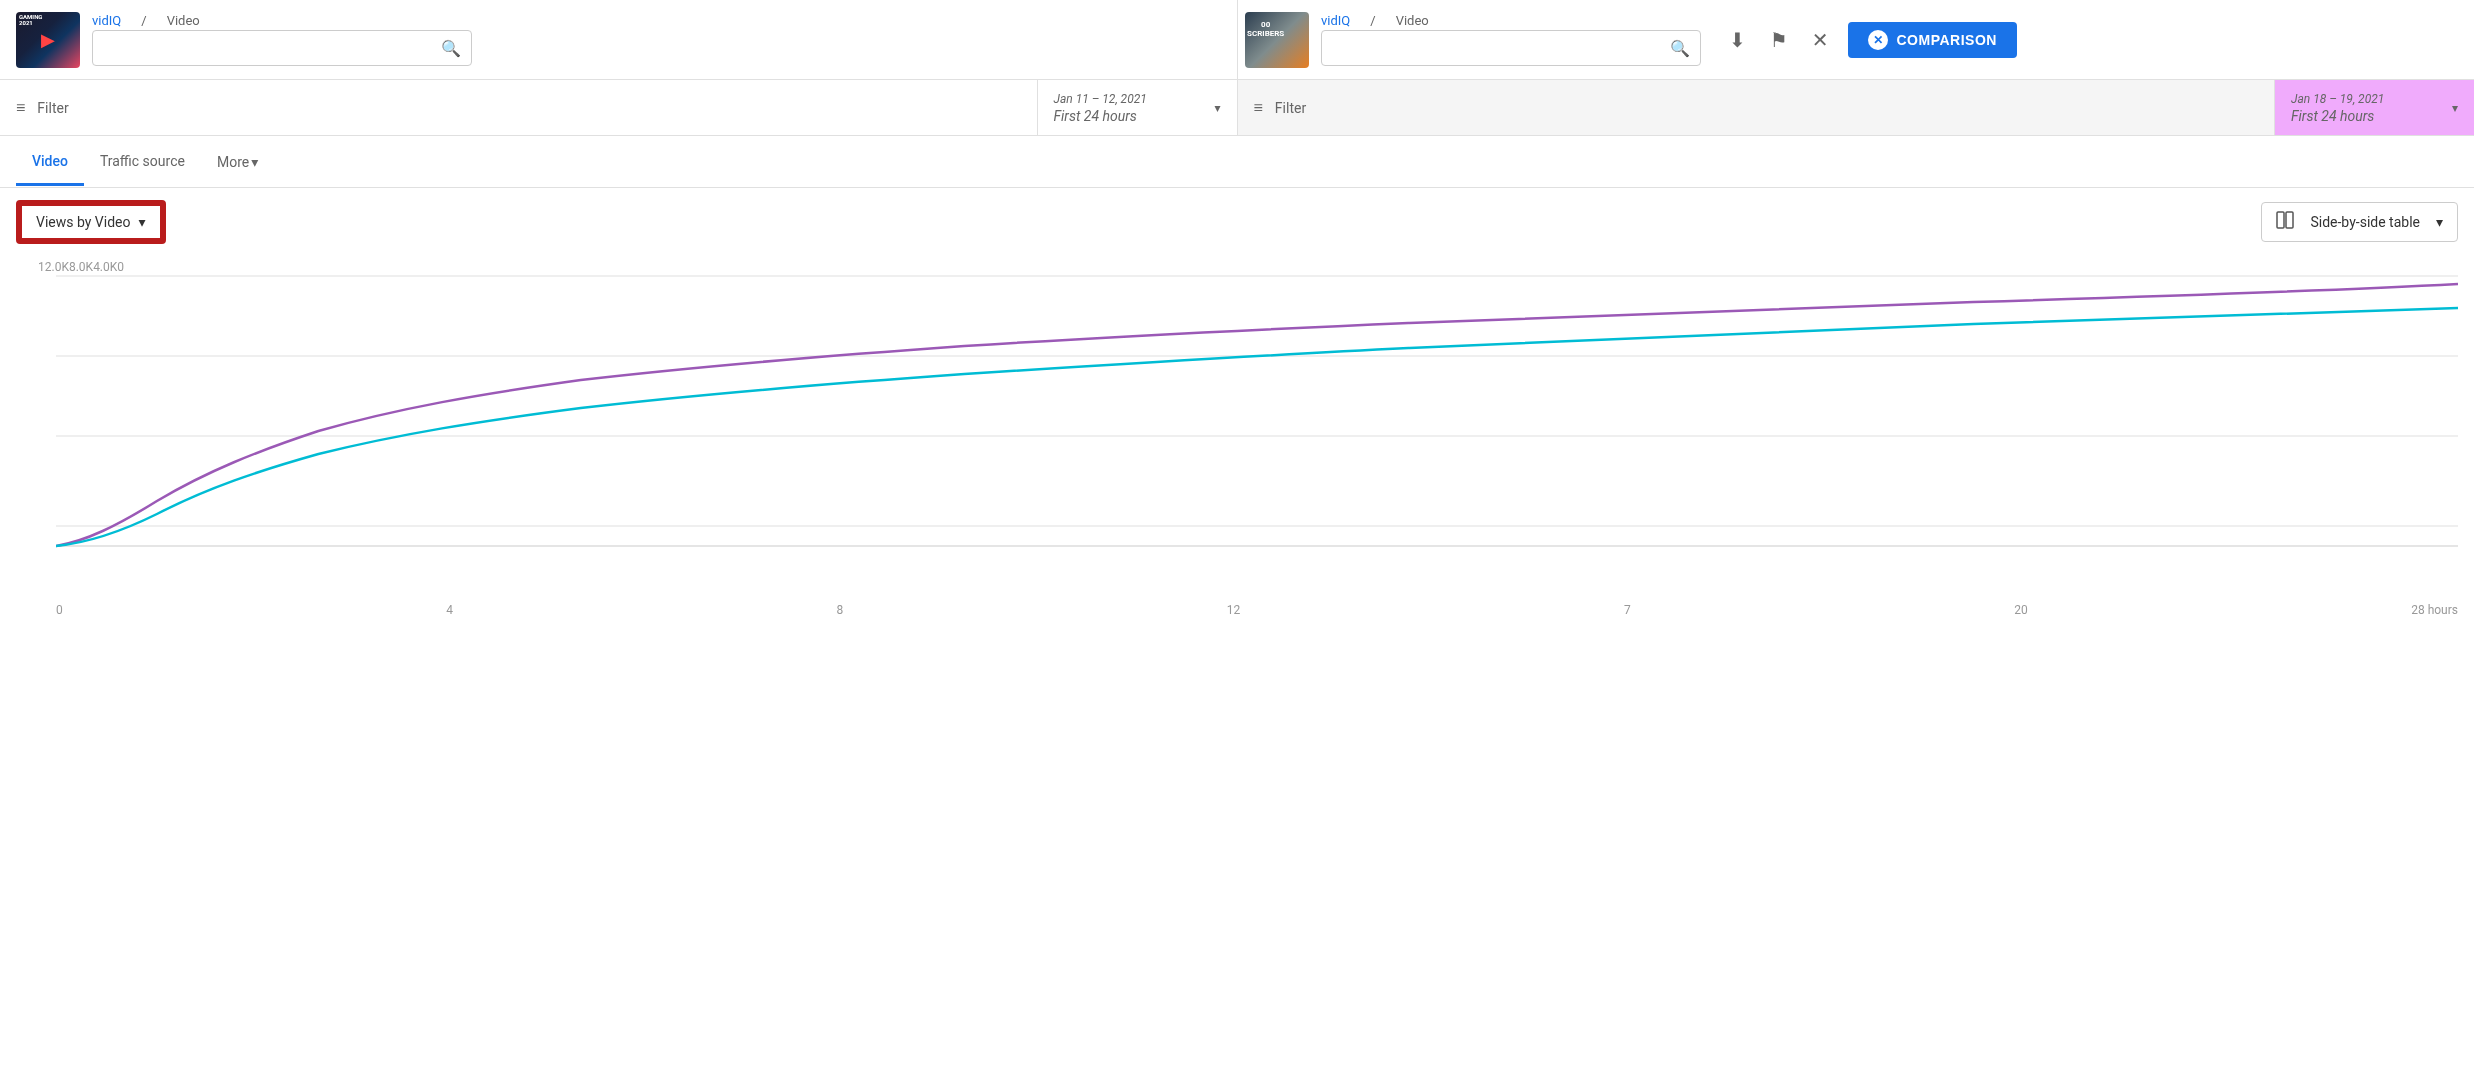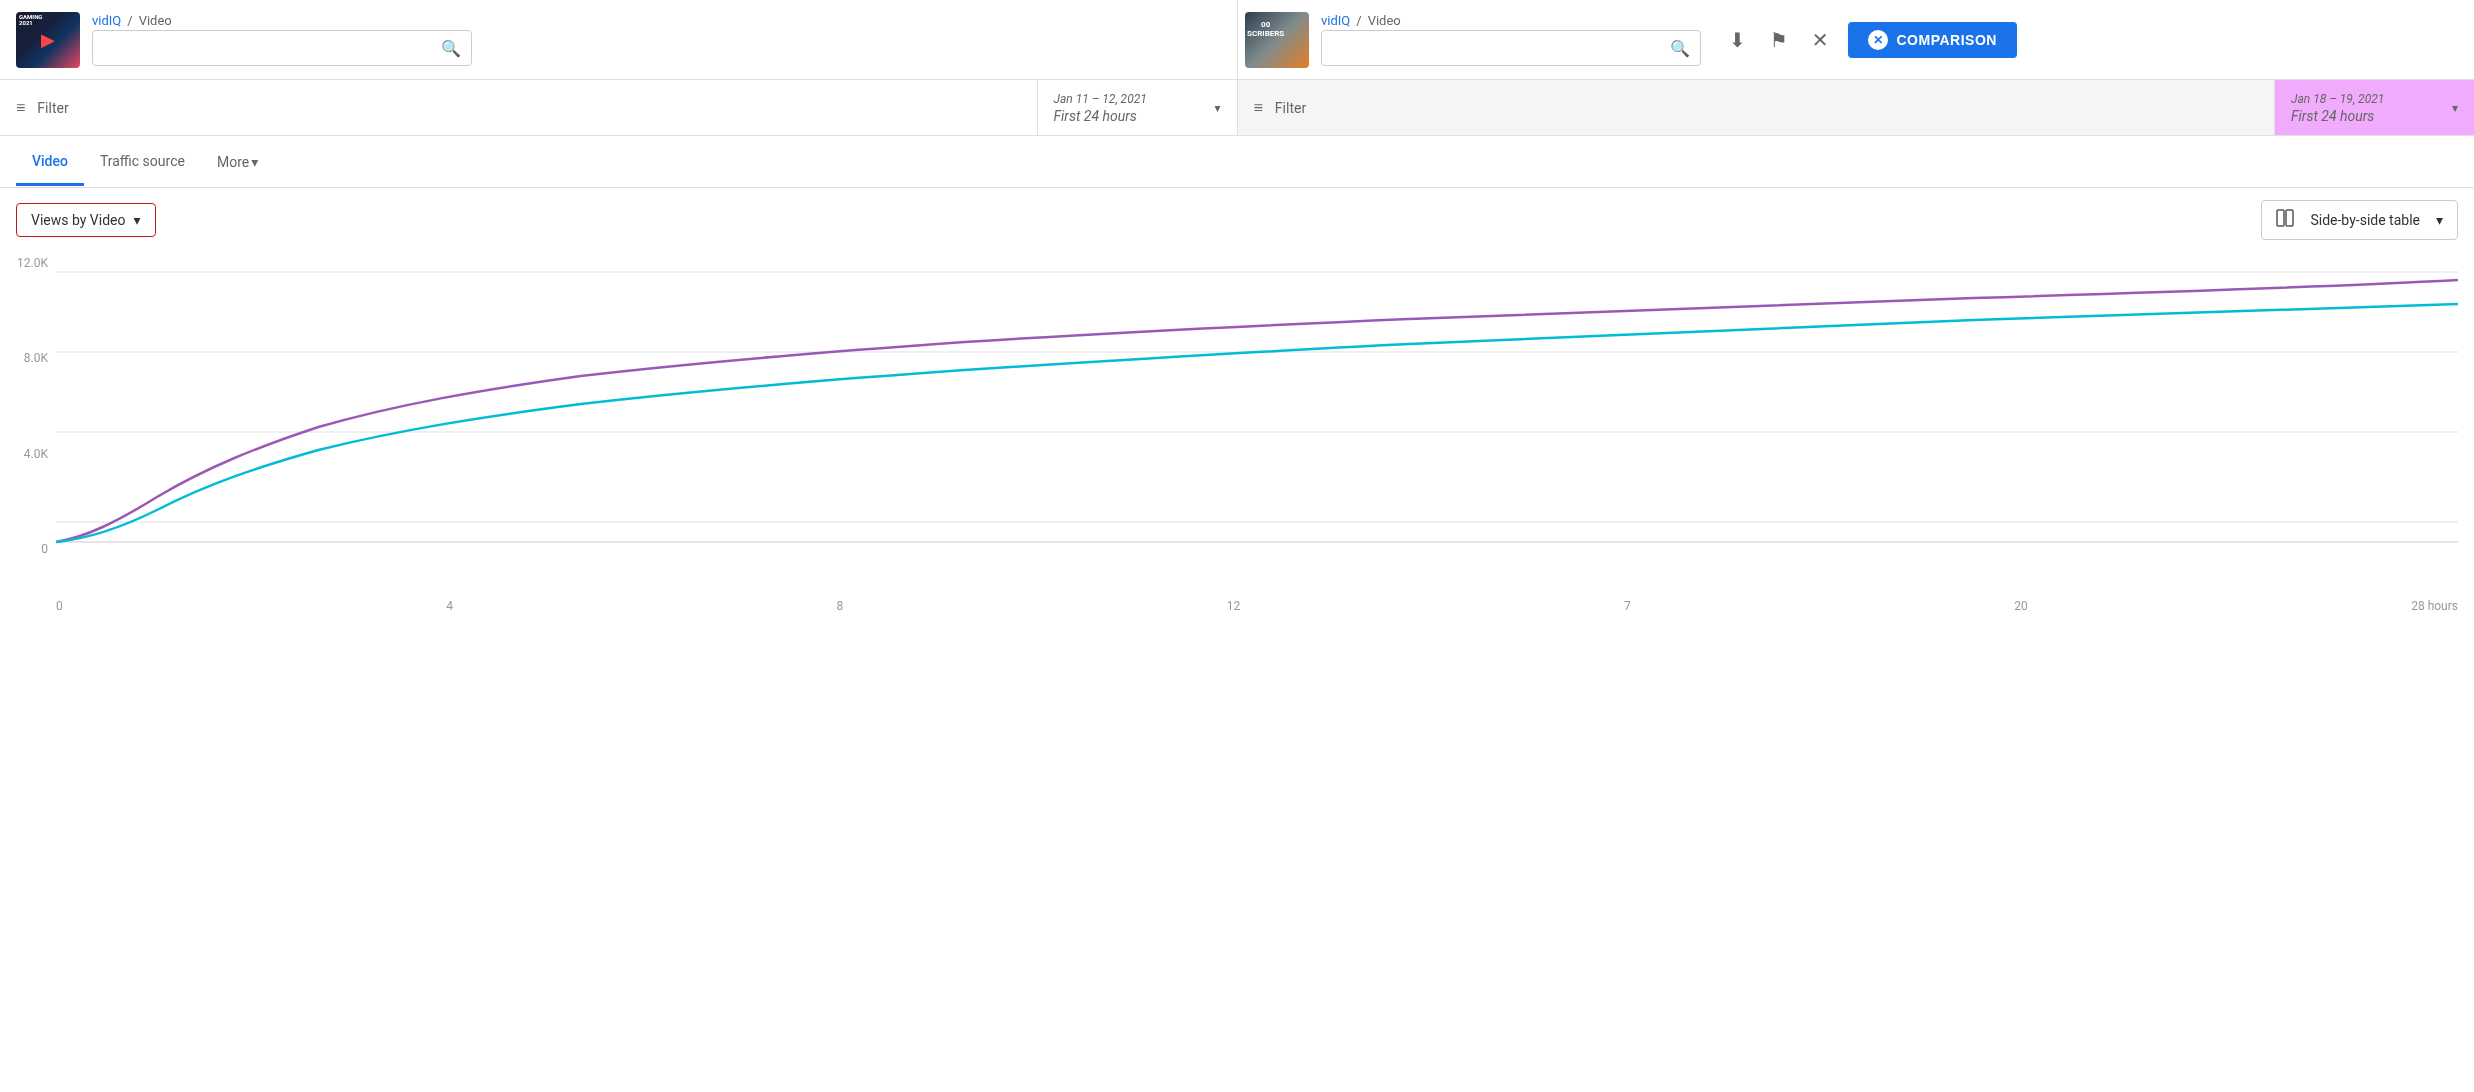--- a/index.html
+++ b/index.html
@@ -83,21 +83,21 @@
 
     .video-meta {
       display: flex;
       flex-direction: column;
       gap: 2px;
     }
 
     .breadcrumb {
       display: flex;
       align-items: flex-start;
-      gap: 6px;
+      gap: 20px;
       color: #1a73e8;
       font-size: 13px;
     }
 
     .breadcrumb span {
       color: #666;
     }
 
     .search-box {
       display: flex;
@@ -273,21 +273,21 @@
       display: flex;
       align-items: center;
       justify-content: space-between;
       padding: 12px 16px;
     }
 
     .views-dropdown {
       display: flex;
       align-items: center;
       gap: 8px;
-      border: 1px solid #b91c1c;
+      border: 6px solid #b91c1c;
       border-radius: 4px;
       padding: 8px 14px;
       font-size: 14px;
       cursor: pointer;
       color: #333;
     }
 
     .table-view-btn {
       display: flex;
       align-items: center;
@@ -418,21 +418,21 @@
         <rect x="10" y="1" width="7" height="16" rx="1" stroke="#555" stroke-width="1.5" fill="none"></rect>
       </svg>
     </span>
     <span>Side-by-side table</span>
     <span>▾</span>
   </div>
 </div>
 
 <div style="position:relative; padding: 0 16px 0 0; display:flex;">
 
-  <div style="width:56px; display:flex; flex-direction:column; justify-content:space-between; align-items:flex-end; padding-right:8px; height:340px; padding-top:4px; padding-bottom:36px;">
+  <div style="width:56px; display:flex; flex-direction:row; justify-content:space-between; padding-right:8px; height:340px; padding-top:4px; padding-bottom:36px;padding-left:38px;">
     <span class="y-label">12.0K</span>
     <span class="y-label">8.0K</span>
     <span class="y-label">4.0K</span>
     <span class="y-label">0</span>
   </div>
 
   <div style="flex:1; position:relative;">
     <svg width="100%" height="340" viewBox="0 0 2380 340" preserveAspectRatio="none" xmlns="http://www.w3.org/2000/svg">
 
       <line x1="0" y1="20" x2="2380" y2="20" stroke="#e0e0e0" stroke-width="1"></line>

